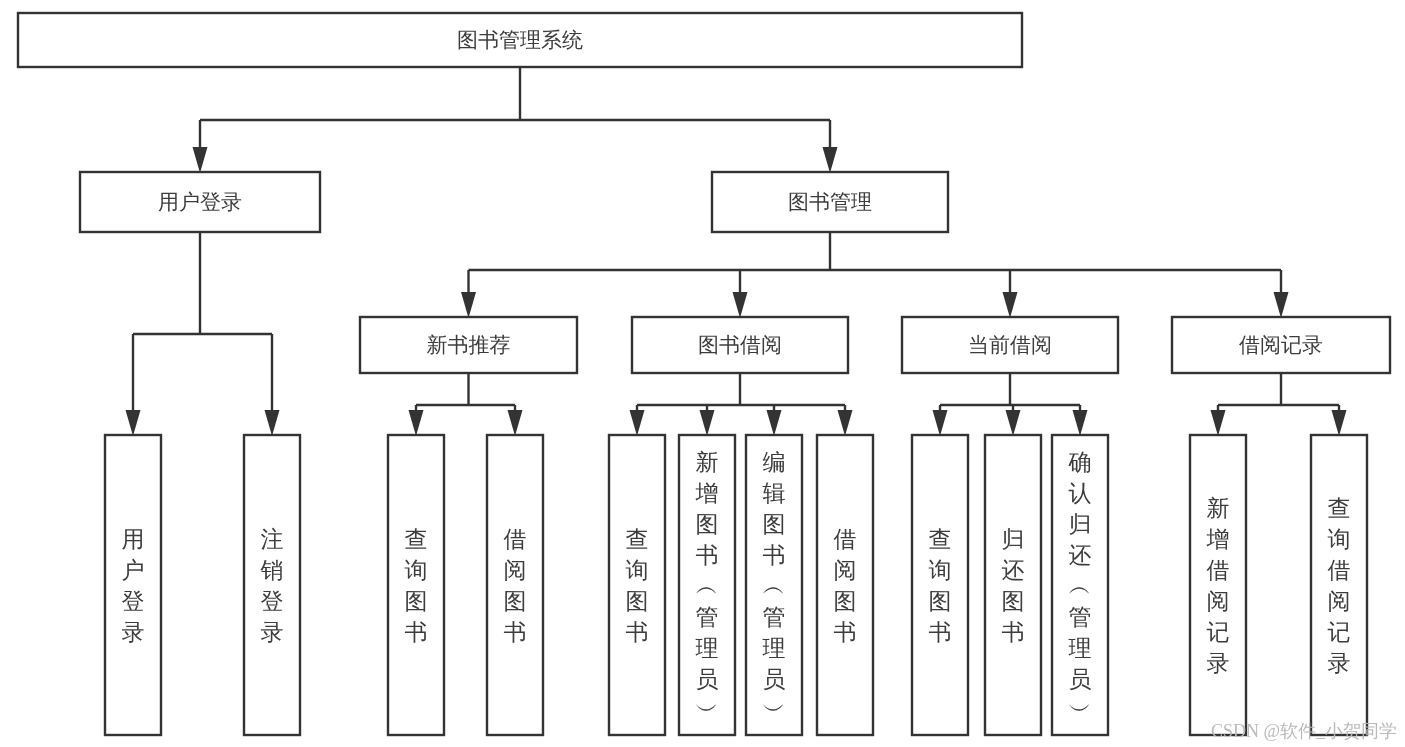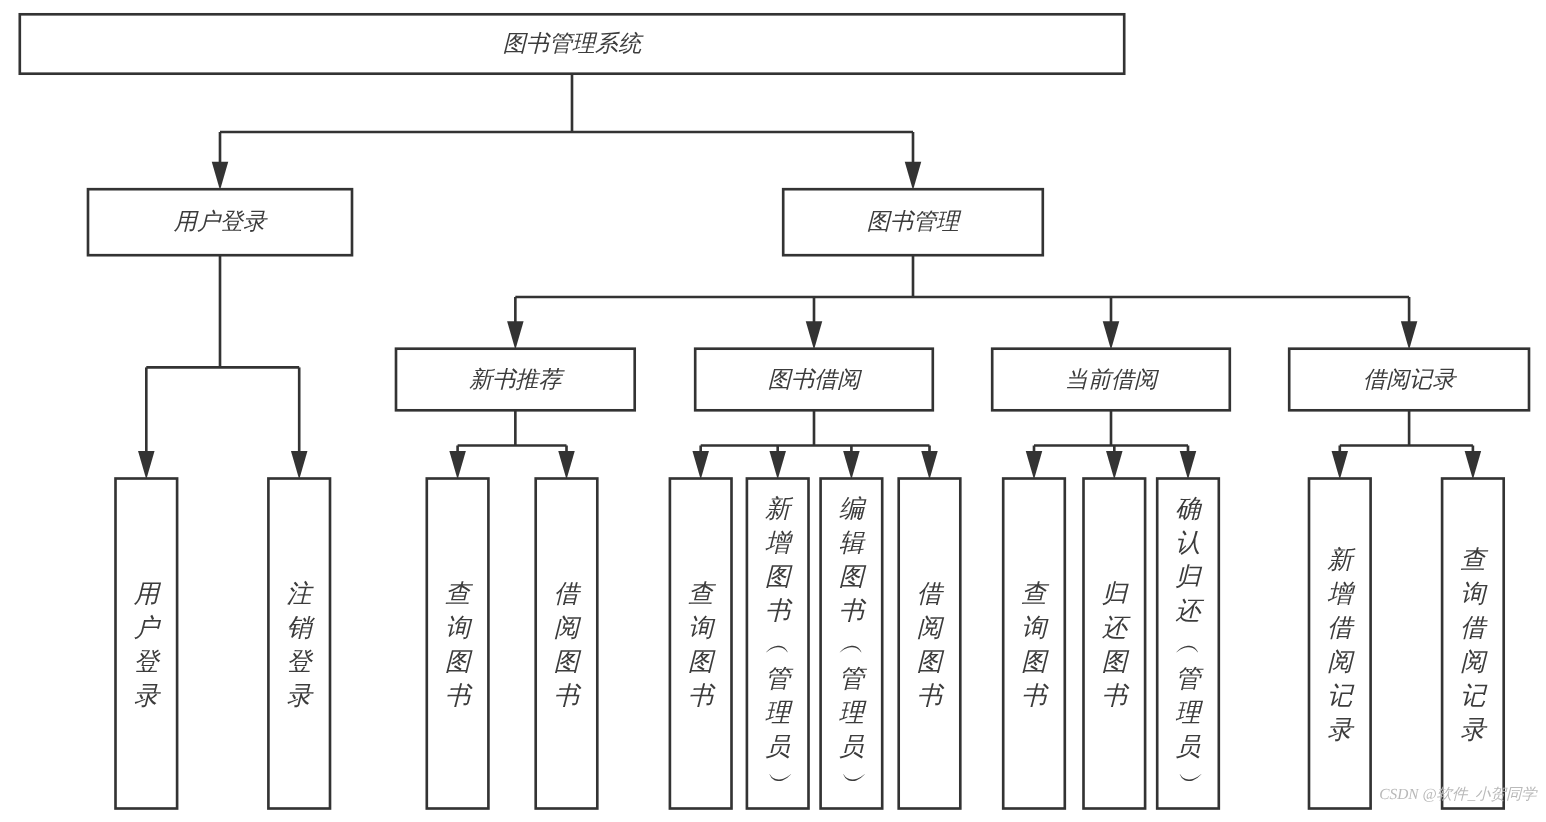--- a/index.html
+++ b/index.html
@@ -12,21 +12,20 @@
     width: 1405px;
     height: 747px;
     font-family: "Liberation Sans", "DejaVu Sans", sans-serif;
     overflow: hidden;
     position: relative;
   }
   #diagram-root {
     position: relative;
     width: 1405px;
     height: 747px;
-    font-style: italic;
   }
   svg.diagram-canvas {
     position: absolute;
     left: 0;
     top: 0;
     width: 1405px;
     height: 747px;
     display: block;
   }
   .node-box {
@@ -53,23 +52,23 @@
   }
   .node-label-v {
     font-family: "Liberation Sans", "DejaVu Sans", sans-serif;
     font-size: 23px;
     fill: #3c3c3c;
     text-anchor: middle;
   }
   .watermark {
     position: absolute;
     right: 8px;
-    bottom: 16px;
+    bottom: 4px;
     font-family: "Liberation Serif", "DejaVu Serif", serif;
-    font-size: 14px;
+    font-size: 18px;
     color: #b9b9b9;
     white-space: nowrap;
     user-select: none;
   }
 </style>
 </head>
 <body>
 
 <div id="diagram-root">
   <svg class="diagram-canvas" viewBox="0 0 1405 747">

